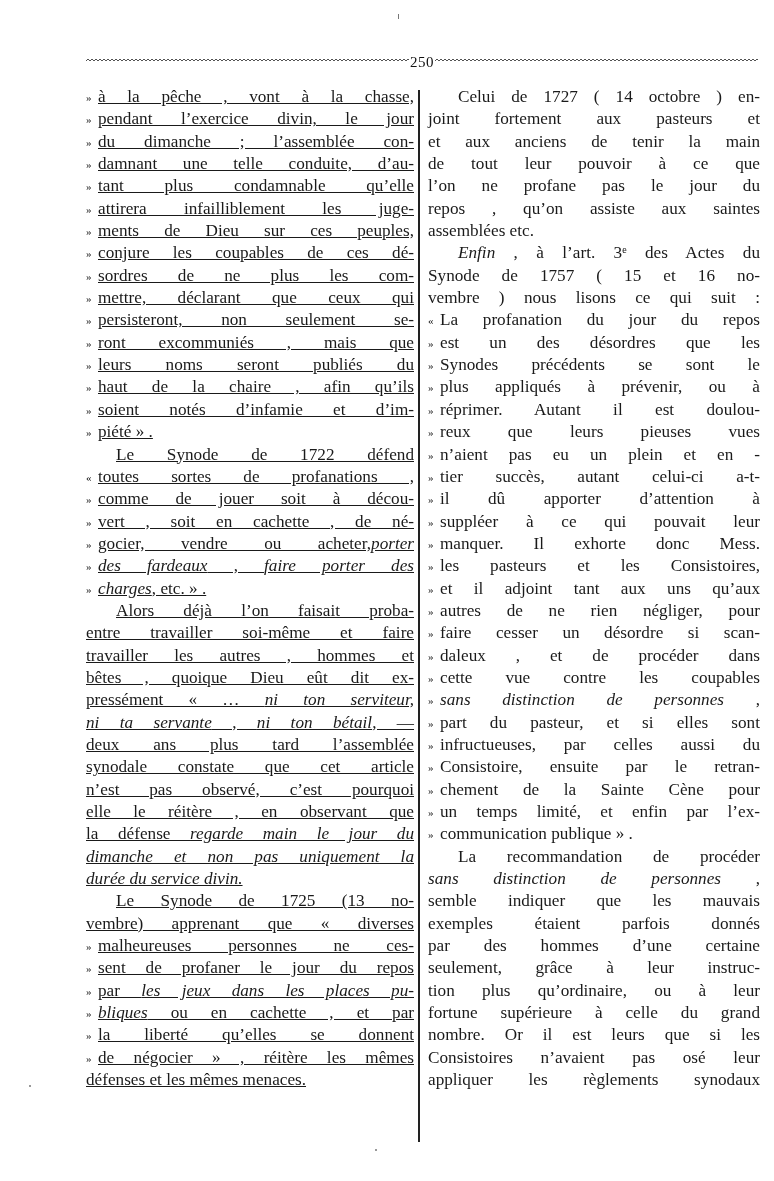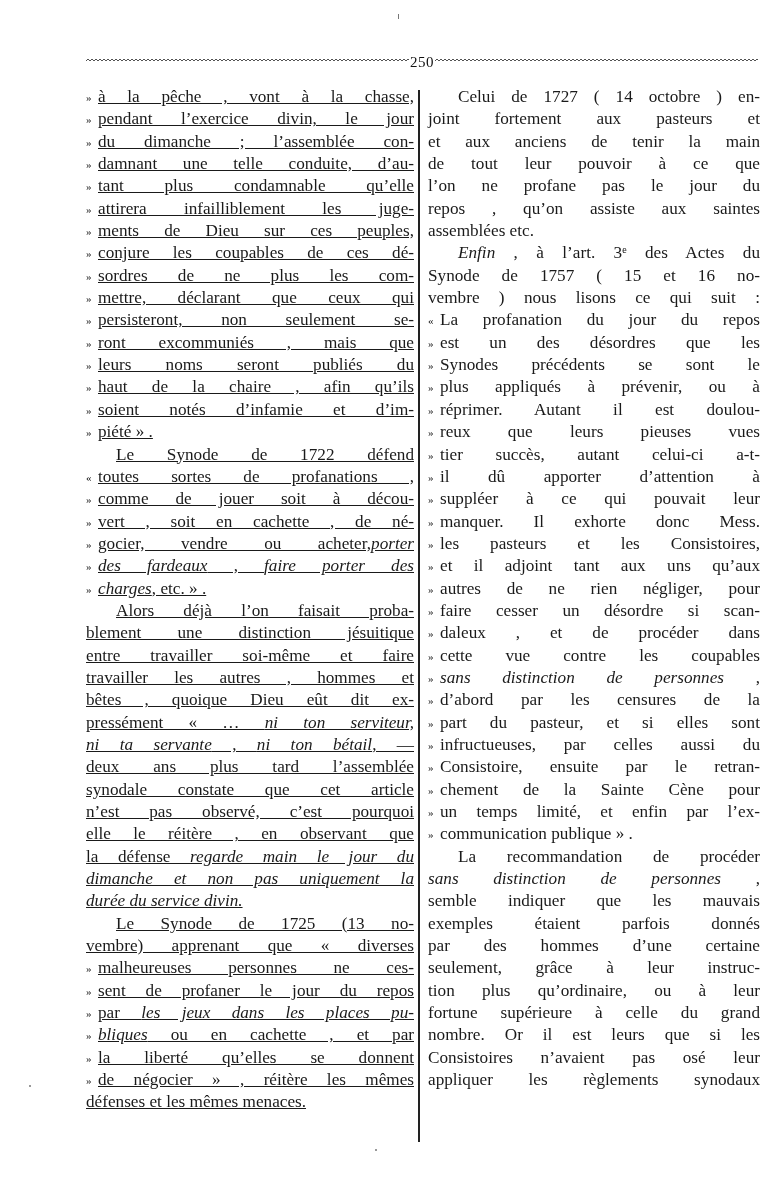--- a/index.html
+++ b/index.html
@@ -123,21 +123,20 @@
     <span class="line"><span class="q">»</span><span>soient notés d’infamie et d’im-</span></span>
     <span class="line last"><span class="q">»</span><span>piété » .</span></span>
     <span class="line indent"><span>Le Synode de 1722 défend</span></span>
     <span class="line"><span class="q">«</span><span>toutes sortes de profanations ,</span></span>
     <span class="line"><span class="q">»</span><span>comme de jouer soit à décou-</span></span>
     <span class="line"><span class="q">»</span><span>vert , soit en cachette , de né-</span></span>
     <span class="line"><span class="q">»</span><span>gocier, vendre ou acheter,</span><em>porter</em></span>
     <span class="line"><span class="q">»</span><em>des fardeaux</em><span> , </span><em>faire porter des</em></span>
     <span class="line last"><span class="q">»</span><em>charges</em><span>, etc. » .</span></span>
     <span class="line indent"><span>Alors déjà l’on faisait proba-</span></span>
-    <span class="line"><span>blement une distinction jésuitique</span></span>
     <span class="line"><span>entre travailler soi-même et faire</span></span>
     <span class="line"><span>travailler les autres , hommes et</span></span>
     <span class="line"><span>bêtes , quoique Dieu eût dit ex-</span></span>
     <span class="line"><span>pressément « … </span><em>ni ton serviteur,</em></span>
     <span class="line"><em>ni ta servante</em><span> , </span><em>ni ton bétail</em><span>, —</span></span>
     <span class="line"><span>deux ans plus tard l’assemblée</span></span>
     <span class="line"><span>synodale constate que cet article</span></span>
     <span class="line"><span>n’est pas observé, c’est pourquoi</span></span>
     <span class="line"><span>elle le réitère , en observant que</span></span>
     <span class="line"><span>la défense </span><em>regarde main le jour du</em></span>
@@ -164,32 +163,32 @@
     <span class="line last"><span>assemblées etc.</span></span>
     <span class="line indent"><em>Enfin</em><span> , à l’art. 3ᵉ des Actes du</span></span>
     <span class="line"><span>Synode de 1757 ( 15 et 16 no-</span></span>
     <span class="line"><span>vembre ) nous lisons ce qui suit :</span></span>
     <span class="line"><span class="q">«</span><span>La profanation du jour du repos</span></span>
     <span class="line"><span class="q">»</span><span>est un des désordres que les</span></span>
     <span class="line"><span class="q">»</span><span>Synodes précédents se sont le</span></span>
     <span class="line"><span class="q">»</span><span>plus appliqués à prévenir, ou à</span></span>
     <span class="line"><span class="q">»</span><span>réprimer. Autant il est doulou-</span></span>
     <span class="line"><span class="q">»</span><span>reux que leurs pieuses vues</span></span>
+    <span class="line"><span class="q">»</span><span>n’aient pas eu un plein et en -</span></span>
     <span class="line"><span class="q">»</span><span>tier succès, autant celui-ci a-t-</span></span>
     <span class="line"><span class="q">»</span><span>il dû apporter d’attention à</span></span>
     <span class="line"><span class="q">»</span><span>suppléer à ce qui pouvait leur</span></span>
     <span class="line"><span class="q">»</span><span>manquer. Il exhorte donc Mess.</span></span>
     <span class="line"><span class="q">»</span><span>les pasteurs et les Consistoires,</span></span>
     <span class="line"><span class="q">»</span><span>et il adjoint tant aux uns qu’aux</span></span>
     <span class="line"><span class="q">»</span><span>autres de ne rien négliger, pour</span></span>
     <span class="line"><span class="q">»</span><span>faire cesser un désordre si scan-</span></span>
     <span class="line"><span class="q">»</span><span>daleux , et de procéder dans</span></span>
     <span class="line"><span class="q">»</span><span>cette vue contre les coupables</span></span>
     <span class="line"><span class="q">»</span><em>sans distinction de personnes</em><span> ,</span></span>
-    <span class="line"><span class="q">»</span><span>d’abord par les censures de la</span></span>
     <span class="line"><span class="q">»</span><span>part du pasteur, et si elles sont</span></span>
     <span class="line"><span class="q">»</span><span>infructueuses, par celles aussi du</span></span>
     <span class="line"><span class="q">»</span><span>Consistoire, ensuite par le retran-</span></span>
     <span class="line"><span class="q">»</span><span>chement de la Sainte Cène pour</span></span>
     <span class="line"><span class="q">»</span><span>un temps limité, et enfin par l’ex-</span></span>
     <span class="line last"><span class="q">»</span><span>communication publique » .</span></span>
     <span class="line indent"><span>La recommandation de procéder</span></span>
     <span class="line"><em>sans distinction de personnes</em><span> ,</span></span>
     <span class="line"><span>semble indiquer que les mauvais</span></span>
     <span class="line"><span>exemples étaient parfois donnés</span></span>

